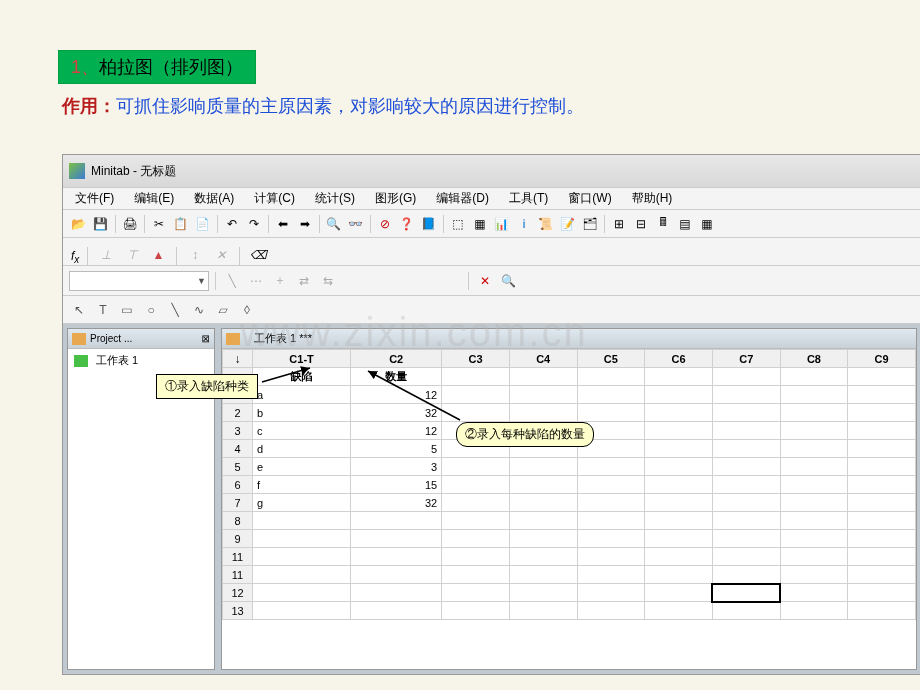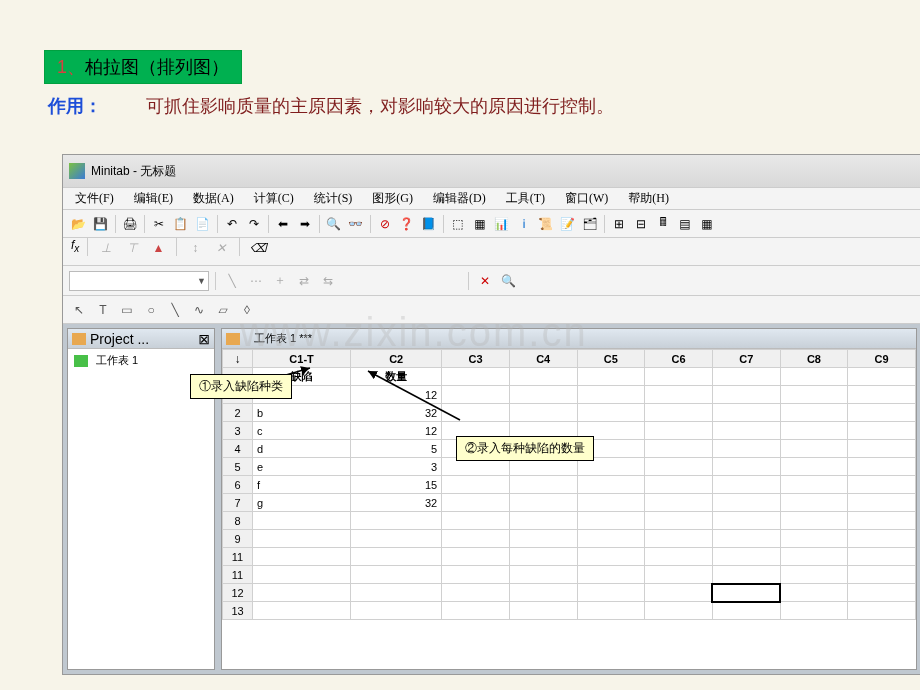--- a/index.html
+++ b/index.html
@@ -6,40 +6,40 @@
     body {
       font-family: "Microsoft YaHei", SimSun, Arial, sans-serif;
       background: #f7f4e9;
       width: 920px;
       height: 690px;
       overflow: hidden;
       position: relative;
     }
     
     .header-section {
-      padding: 50px 0 0 44px;
+      padding: 50px 0 0 58px;
     }
     
     .title-box {
       background: #00b050;
       border: 1px solid #00a040;
       display: inline-block;
       padding: 4px 12px;
       font-size: 18px;
       color: #000;
     }
     .title-box .num { color: #d84040; }
     
     .description {
       margin-top: 10px;
       padding-left: 4px;
       font-size: 18px;
     }
-    .description .label { font-weight: bold; color: #1d4ed8; }
-    .description .text { color: #7f1d1d; margin-left: 44px; }
+    .description .label { font-weight: bold; color: #b91c1c; }
+    .description .text { color: #1d4ed8; }
     
     .app-window {
       position: absolute;
       left: 62px;
       top: 154px;
       width: 860px;
       background: #f0f0f0;
       border: 1px solid #999;
     }
     
@@ -61,21 +61,20 @@
     
     .menubar {
       height: 22px;
       background: #f4f4f4;
       border-bottom: 1px solid #ccc;
       display: flex;
       align-items: center;
       padding: 0 4px;
       font-size: 12px;
       gap: 4px;
-      font-family: Liberation Serif, serif;
     }
     .menu-item {
       padding: 2px 8px;
       cursor: pointer;
     }
     
     .toolbar {
       height: 28px;
       background: #f4f4f4;
       border-bottom: 1px solid #ccc;
@@ -97,21 +96,21 @@
       width: 1px; height: 18px;
       background: #ccc;
       margin: 0 2px;
     }
     
     .formula-bar {
       height: 28px;
       background: #f4f4f4;
       border-bottom: 1px solid #ccc;
       display: flex;
-      align-items: flex-start;
+      align-items: flex-end;
       padding: 0 8px;
       gap: 6px;
       font-style: italic;
       font-size: 12px;
     }
     
     .toolbar2 {
       height: 30px;
       background: #f4f4f4;
       border-bottom: 1px solid #ccc;
@@ -156,21 +155,21 @@
       background: #fff;
       border: 1px solid #999;
     }
     .panel-title {
       height: 20px;
       background: linear-gradient(to bottom, #e0e8f0, #c8d0d8);
       border-bottom: 1px solid #bbb;
       display: flex;
       align-items: center;
       padding: 0 4px;
-      font-size: 14px;
+      font-size: 10px;
       gap: 4px;
     }
     .panel-title .icon {
       width: 14px; height: 12px;
       background: #e8a850;
       display: inline-block;
     }
     .tree-item {
       padding: 4px 6px;
       font-size: 11px;
@@ -580,22 +579,22 @@
               <td></td>
               <td></td>
               <td></td>
             </tr>
       </tbody>
         </table>
     </div>
   </div>
 </div>
 
-<div class="annotation" style="left:156px; top:374px;margin-left:34px;">①录入缺陷种类</div>
-<div class="annotation" style="left:456px; top:436px;">②录入每种缺陷的数量</div>
+<div class="annotation" style="left:156px; top:374px;">①录入缺陷种类</div>
+<div class="annotation" style="left:456px; top:422px;border-radius:11px;">②录入每种缺陷的数量</div>
 
 <svg class="arrow-svg" style="left:260px; top:360px;" width="60" height="30">
   <defs>
       <marker id="ah1" markerWidth="8" markerHeight="8" refX="6" refY="3" orient="auto">
         <path d="M0,0 L6,3 L0,6 Z" fill="#000"></path>
       </marker>
     </defs>
   <line x1="2" y1="22" x2="50" y2="8" stroke="#000" stroke-width="1.5" marker-end="url(#ah1)"></line>
 </svg>
 

